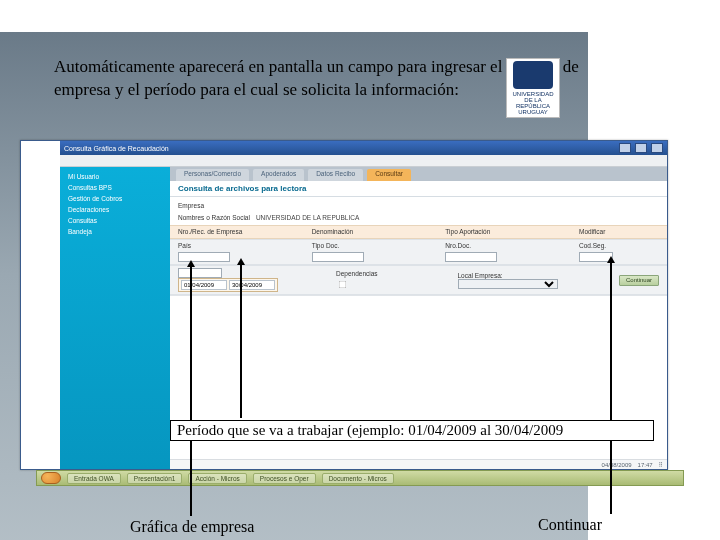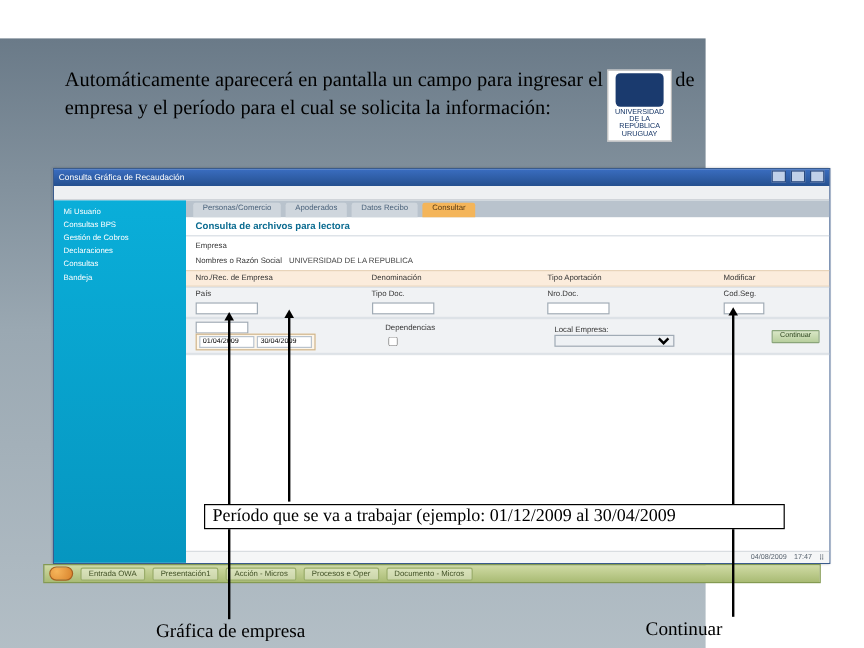--- a/index.html
+++ b/index.html
@@ -16,23 +16,24 @@
     font-family: "Times New Roman", serif;
   }
   .logo {
     position: absolute; top: 26px; right: 28px; width: 54px; height: 60px;
     background: #fff; border: 1px solid #bbb; font-size: 6px; text-align: center;
     display: flex; flex-direction: column; align-items: center; justify-content: center;
     color: #0a2b5e;
   }
   .logo-img { width: 40px; height: 28px; background: #1a3a6e; border-radius: 4px; margin-bottom: 2px; }
   .app-window {
-    position: absolute; top: 108px; left: 44px; width: 648px; height: 330px;
+    position: absolute; top: 108px; left: 20px; width: 648px; height: 330px;
     background: #fff; border: 1px solid #3a5b8c; box-shadow: 0 0 2px rgba(0,0,0,.3);
     font-size: 7px;
+    padding-left: 39px;
   }
   .titlebar {
     height: 14px; background: linear-gradient(#3a6dc0, #25508f);
     display: flex; align-items: center; color: #fff; padding: 0 4px;
     font-size: 7px;
   }
   .titlebar .spacer { flex: 1; }
   .win-btns span { display: inline-block; width: 12px; height: 10px; background: #c0d0e8; margin-left: 2px; border: 1px solid #2a4a80; }
   .menubar { height: 12px; background: #eef0f2; border-bottom: 1px solid #c9ced3; }
   .app-body { display: flex; height: calc(100% - 26px); }
@@ -250,17 +251,17 @@
     <div class="task-item">Presentación1</div>
     <div class="task-item">Acción - Micros</div>
     <div class="task-item">Procesos e Oper</div>
     <div class="task-item">Documento - Micros</div>
   </div>
 
   <div class="arrow up numero"></div>
   <div class="arrow up periodo"></div>
   <div class="arrow up continuar"></div>
 
-  <div class="callout period">Período que se va a trabajar (ejemplo: 01/12/2009 al 30/04/2009</div>
+  <div class="callout period">Período que se va a trabajar (ejemplo: 01/04/2009 al 30/04/2009</div>
   <div class="label-text label-numero">Gráfica de empresa</div>
   <div class="label-text label-continuar">Continuar</div>
 
 </div>
 
 </body></html>

